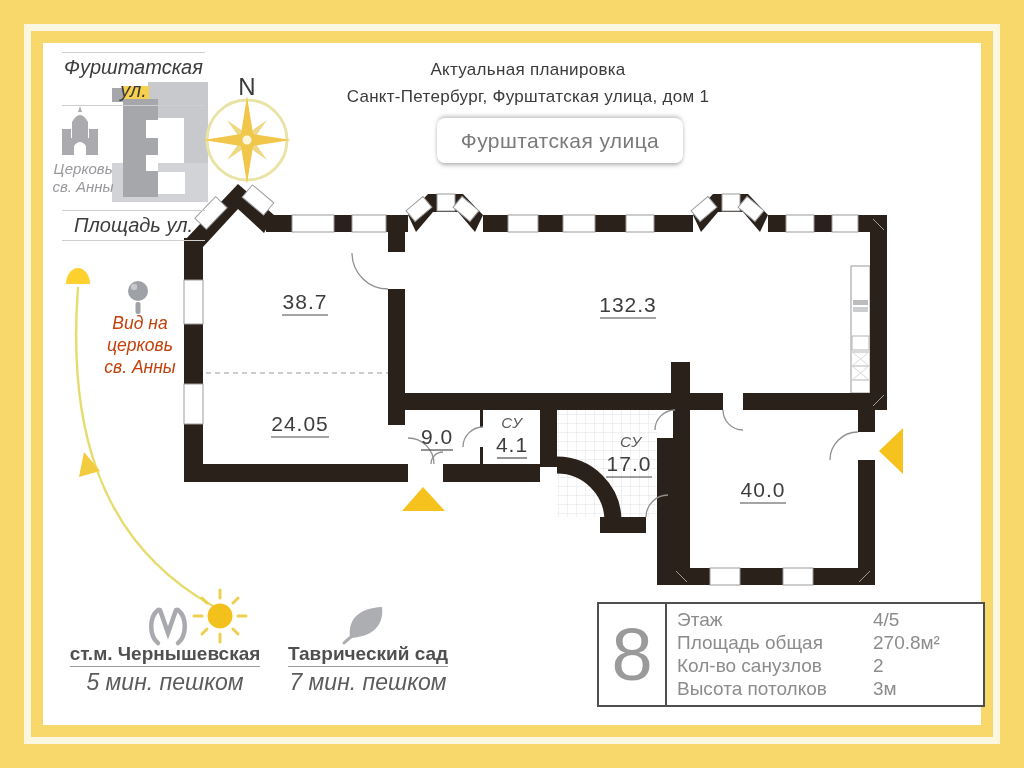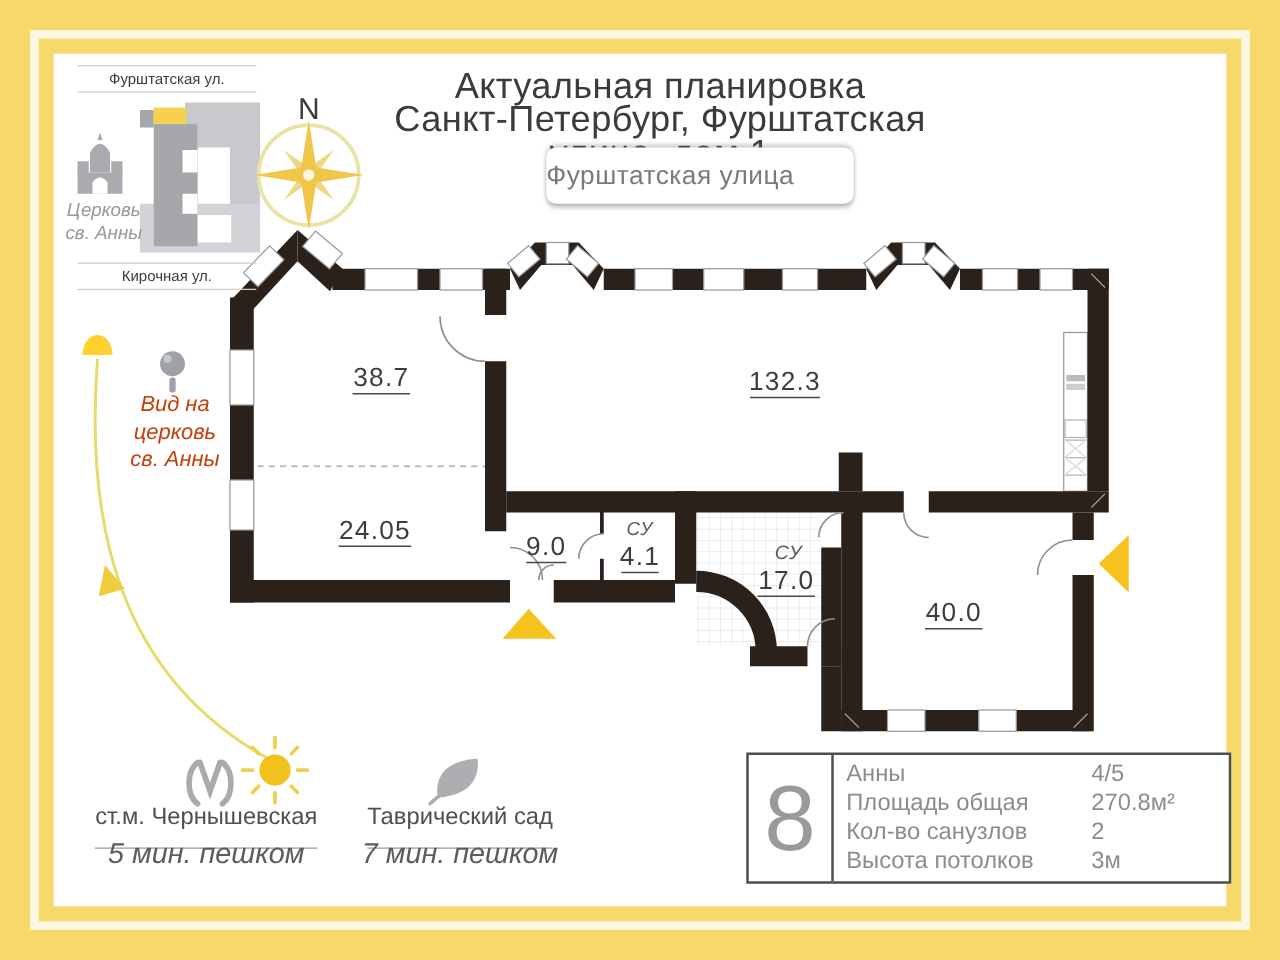--- a/index.html
+++ b/index.html
@@ -4,34 +4,34 @@
 <style>
   html,body{margin:0;padding:0;background:#e8e8e8;}
   .stage{position:relative;width:1024px;height:768px;background:#F8D76B;overflow:hidden;
          font-family:"Liberation Sans", sans-serif;}
   .abs{position:absolute;}
   .frame-cream{position:absolute;inset:24px;background:#FBF7E0;}
   .frame-inner{position:absolute;inset:31px;background:#F8D76B;}
   .canvas{position:absolute;inset:43px;background:#ffffff;}
   svg{position:absolute;left:0;top:0;font-family:"Liberation Sans", sans-serif;}
   .title-block{left:278px;top:56px;width:500px;text-align:center;color:#3b3b3b;
-               font-size:29px;line-height:27px;letter-spacing:.3px;}
+               font-size:17px;line-height:27px;letter-spacing:.3px;}
   .street-pill{left:437px;top:118px;width:246px;height:45px;background:#fff;border-radius:8px;
                box-shadow:0 3px 4px -1px rgba(110,110,110,.55), 0 -3px 4px -1px rgba(110,110,110,.4);
-               display:flex;align-items:center;justify-content:flex-start;
+               display:flex;align-items:center;justify-content:center;
                font-size:21px;color:#7a7a7a;letter-spacing:.4px;}
   .map-strip{left:62px;width:143px;border-top:1px solid #cfcfcf;border-bottom:1px solid #cfcfcf;
-             text-align:center;font-size:12px;color:#3c3c3c;padding:3px 0;}
+             text-align:center;font-size:20px;color:#3c3c3c;padding:3px 0;font-style:italic;}
   .church-label{left:37px;top:160px;width:92px;text-align:center;font-style:italic;
                 font-size:15px;line-height:18px;color:#97989c;}
   .view-note{left:73px;top:312px;width:134px;text-align:center;font-style:italic;
              font-size:17.5px;line-height:22px;color:#c2410c;}
   .legend-block{text-align:center;color:#4f4f4f;font-size:19px;}
   .walk{font-style:italic;font-size:23px;color:#5c5c5c;margin-top:4px;}
-  .und{border-bottom:1.5px solid #9a9a9a;padding-bottom:14px;}
+  .und{border-bottom:1.5px solid #9a9a9a;padding-bottom:2px;font-weight:bold;}
   .entrance-note{left:63px;top:690px;font-size:19px;color:#434343;}
   .info-panel{left:597px;top:602px;width:388px;height:105px;border:2px solid #4f4f4f;
               display:flex;box-sizing:border-box;background:#fff;}
   .info-num{width:66px;border-right:2px solid #4f4f4f;display:flex;align-items:center;
             justify-content:center;font-size:74px;color:#9a9a9a;font-weight:300;}
   .info-rows{flex:1;display:flex;flex-direction:column;justify-content:space-around;
              padding:4px 12px 4px 10px;}
   .info-row{display:flex;font-size:19px;color:#8c8c8c;line-height:22px;}
   .info-row .lbl{flex:1;}
   .info-row .val{width:98px;text-align:left;}
@@ -242,21 +242,21 @@
   </div>
 
   <div class="abs street-pill">
     <span>Фурштатская улица</span>
   </div>
 
   <div class="abs map-strip" style="top:52px;">
     <span>Фурштатская ул.</span>
   </div>
   <div class="abs map-strip" style="top:210px;">
-    <span>Кирочная ул.</span>
+    <span>Площадь ул.</span>
   </div>
 
   <div class="abs church-label">
     <div>Церковь</div>
     <div>св. Анны</div>
   </div>
 
   <div class="abs view-note">
     <div>Вид на</div>
     <div>церковь</div>
@@ -269,21 +269,21 @@
   </div>
   <div class="abs legend-block" style="left:268px;top:643px;width:200px;">
     <span class="und">Таврический сад</span>
     <div class="walk">7 мин. пешком</div>
   </div>
 
   <div class="abs info-panel">
     <div class="info-num">8</div>
     <div class="info-rows">
       <div class="info-row">
-        <span class="lbl">Анны</span>
+        <span class="lbl">Этаж</span>
         <span class="val">4/5</span>
       </div>
       <div class="info-row">
         <span class="lbl">Площадь общая</span>
         <span class="val">270.8м²</span>
       </div>
       <div class="info-row">
         <span class="lbl">Кол-во санузлов</span>
         <span class="val">2</span>
       </div>

